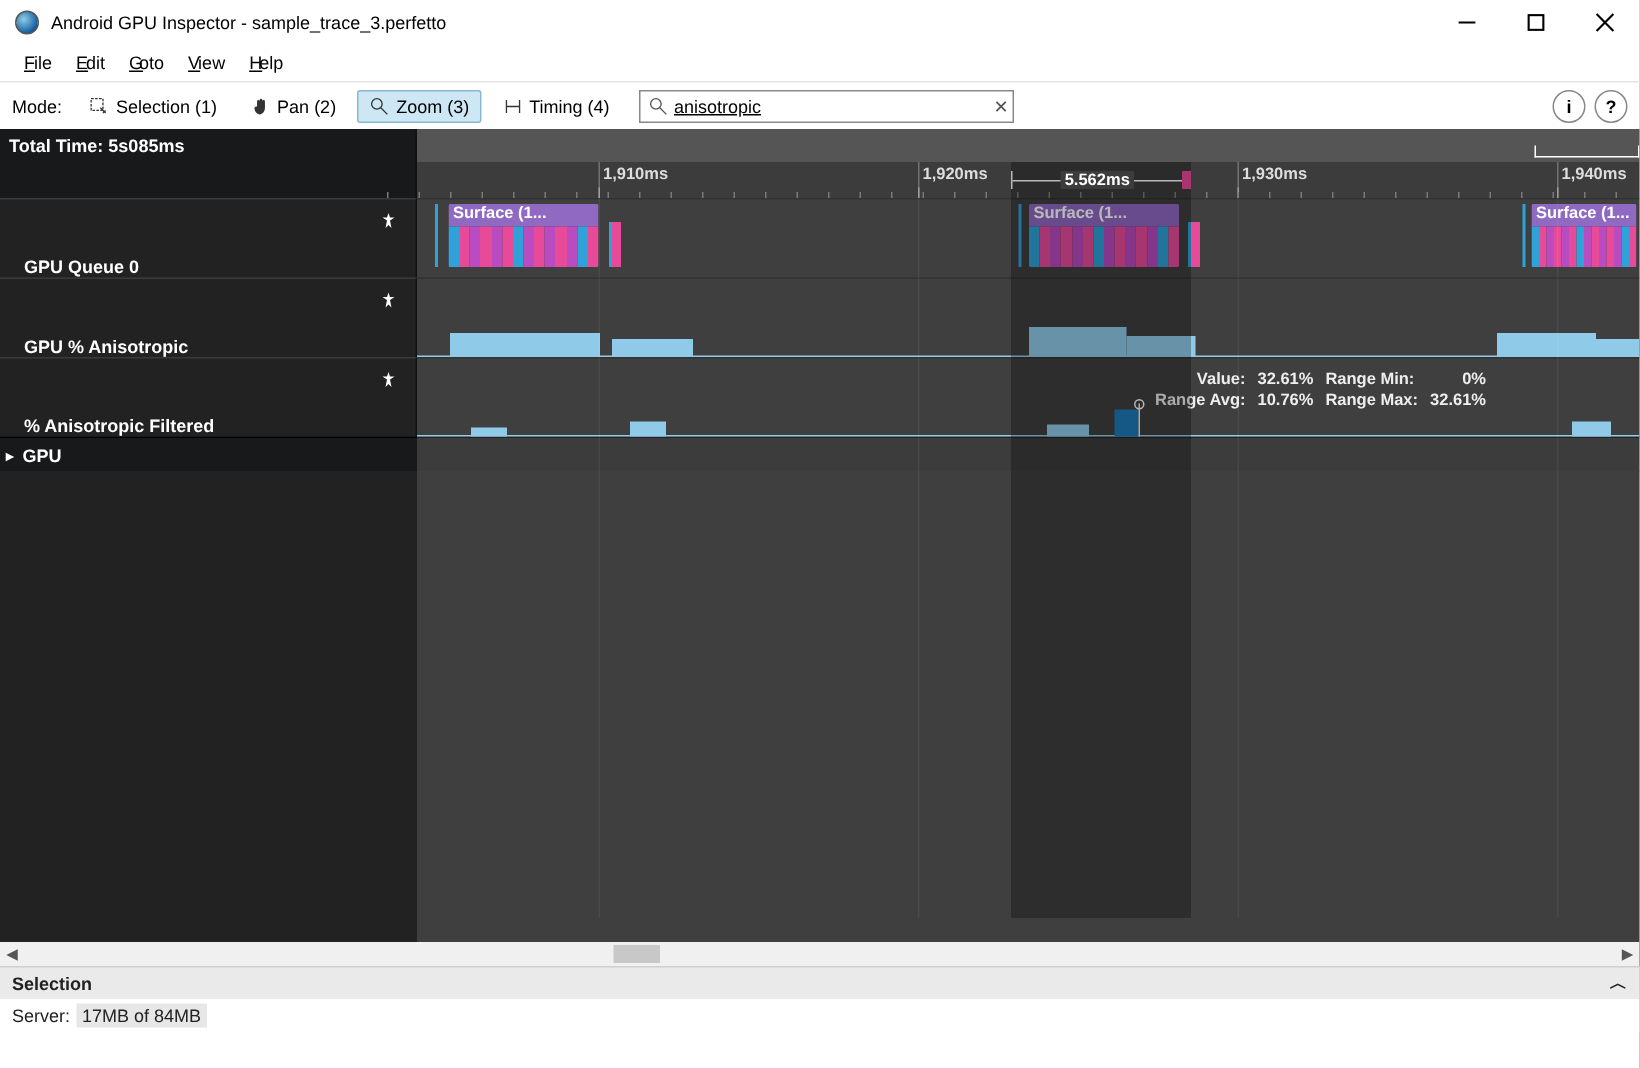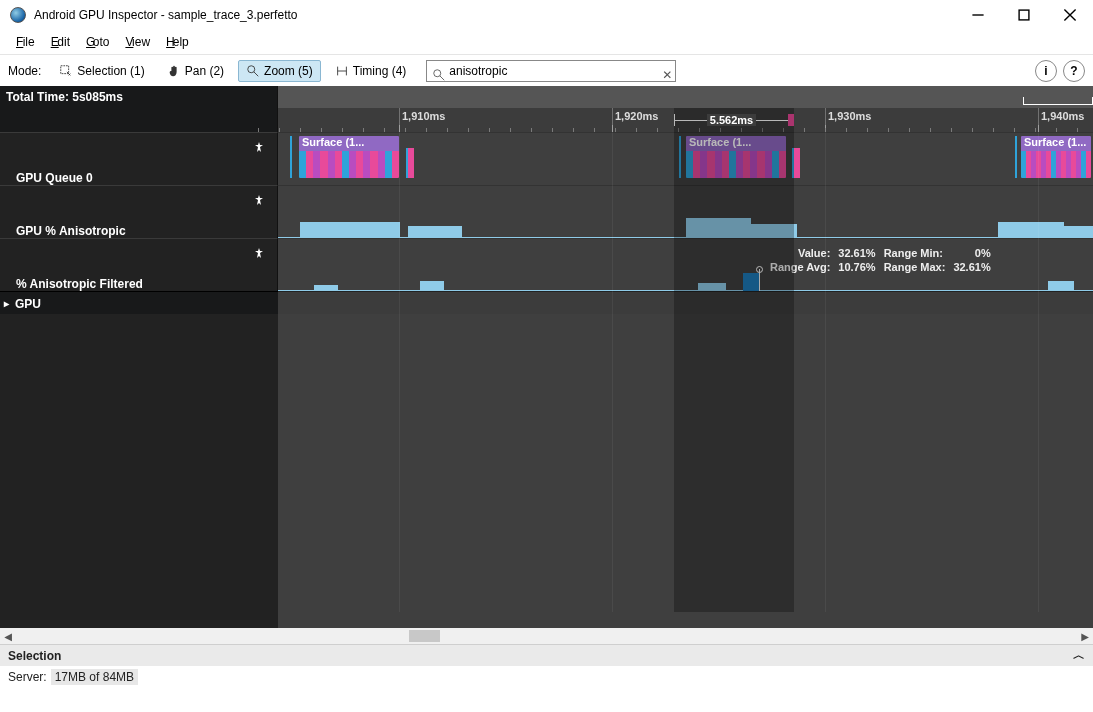--- a/index.html
+++ b/index.html
@@ -15,21 +15,21 @@
 .menubar { height: 24px; display: flex; align-items: center; padding: 0 8px; font-size: 12px; background: #fff; color: #000; }
 .menubar .item { padding: 2px 8px; }
 .menubar .underline { text-decoration: underline; display: inline-block; width: 1ch; }
 
 
 .toolbar { height: 32px; display: flex; align-items: center; padding: 0 8px; gap: 6px; background: #fff; font-size: 12px; border-top: 1px solid #e5e5e5; }
 .toolbar .label { padding-right: 4px; }
 .toolbar .modebtn { display: inline-flex; align-items: center; gap: 4px; padding: 3px 7px; border: 1px solid transparent; border-radius: 2px; }
 .toolbar .modebtn.active { background: #cde7f4; border-color: #8ab7d2; }
 .toolbar .mode-icon { width: 14px; height: 14px; display: inline-flex; align-items: center; justify-content: center; }
-.toolbar .searchwrap { position: relative; display: flex; align-items: flex-end; margin-left: 6px; }
+.toolbar .searchwrap { position: relative; display: flex; align-items: center; margin-left: 6px; text-decoration: underline; }
 .toolbar .searchwrap .search-icon { position: absolute; left: 6px; font-size: 12px; color: #555; pointer-events:none; }
 .toolbar input.search { width: 250px; height: 22px; padding: 0 22px 0 22px; border: 1px solid #888; font-size: 12px; }
 .toolbar .clear { position: absolute; right: 4px; font-size: 12px; color: #555; cursor: pointer; }
 .toolbar .spacer { flex: 1; }
 .toolbar .circlebtn { width: 22px; height: 22px; border: 1px solid #888; border-radius: 50%; display: flex; align-items: center; justify-content: center; font-size: 12px; font-weight: bold; background:#fff; }
 
 
 .trace { position: relative; height: 558px; background: #2b2b2b; color: #ccc; font-size: 12px; overflow: hidden; }
 .trace-inner { position:absolute; left:0; top:0; right:0; height:542px;font-weight:bold; }
 
@@ -164,21 +164,21 @@
     <span>Pan (2)</span>
   </span>
 
   <span class="modebtn active">
     <span class="mode-icon">
         <svg class="ic" viewBox="0 0 16 16">
           <circle cx="6" cy="6" r="4" fill="none" stroke="#333"></circle>
           <path d="M9 9l5 5" stroke="#333"></path>
         </svg>
       </span>
-    <span>Zoom (5)</span>
+    <span>Zoom (3)</span>
   </span>
 
   <span class="modebtn">
     <span class="mode-icon">
         <svg class="ic" viewBox="0 0 16 16">
           <path d="M3 3v10M13 3v10M3 8h10" stroke="#333"></path>
         </svg>
       </span>
     <span>Timing (4)</span>
   </span>

